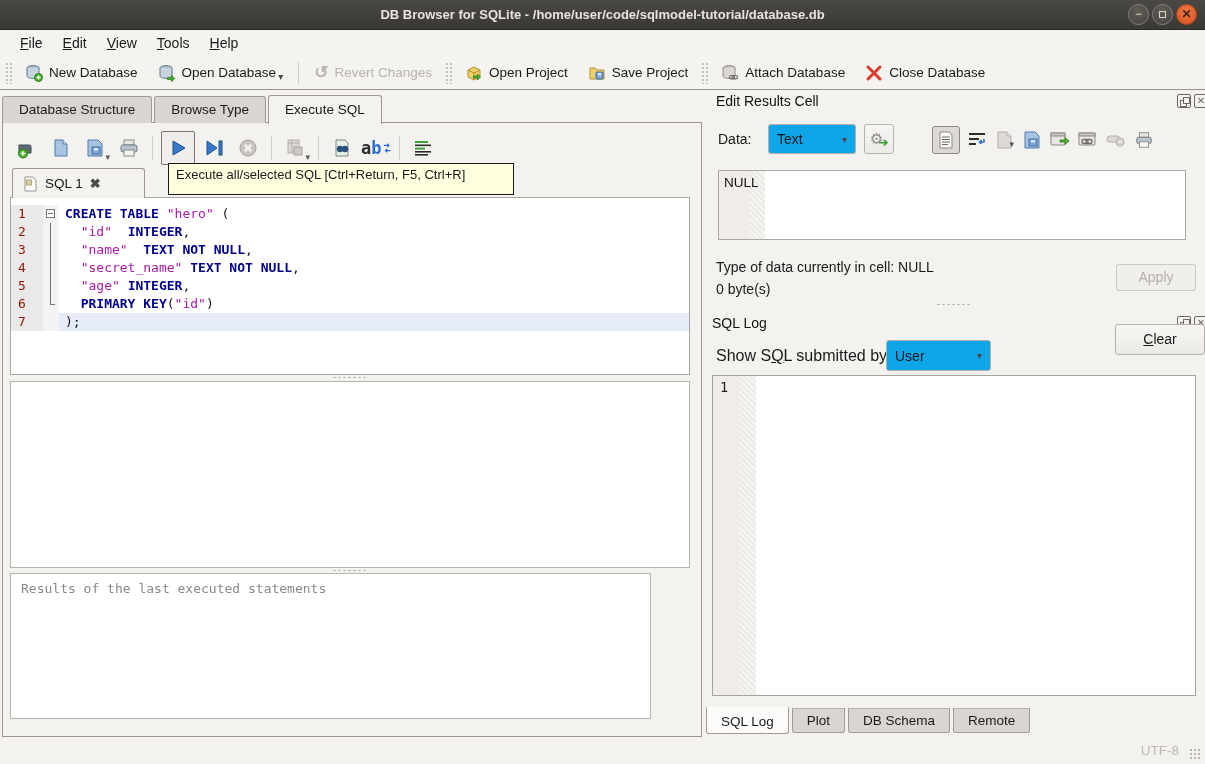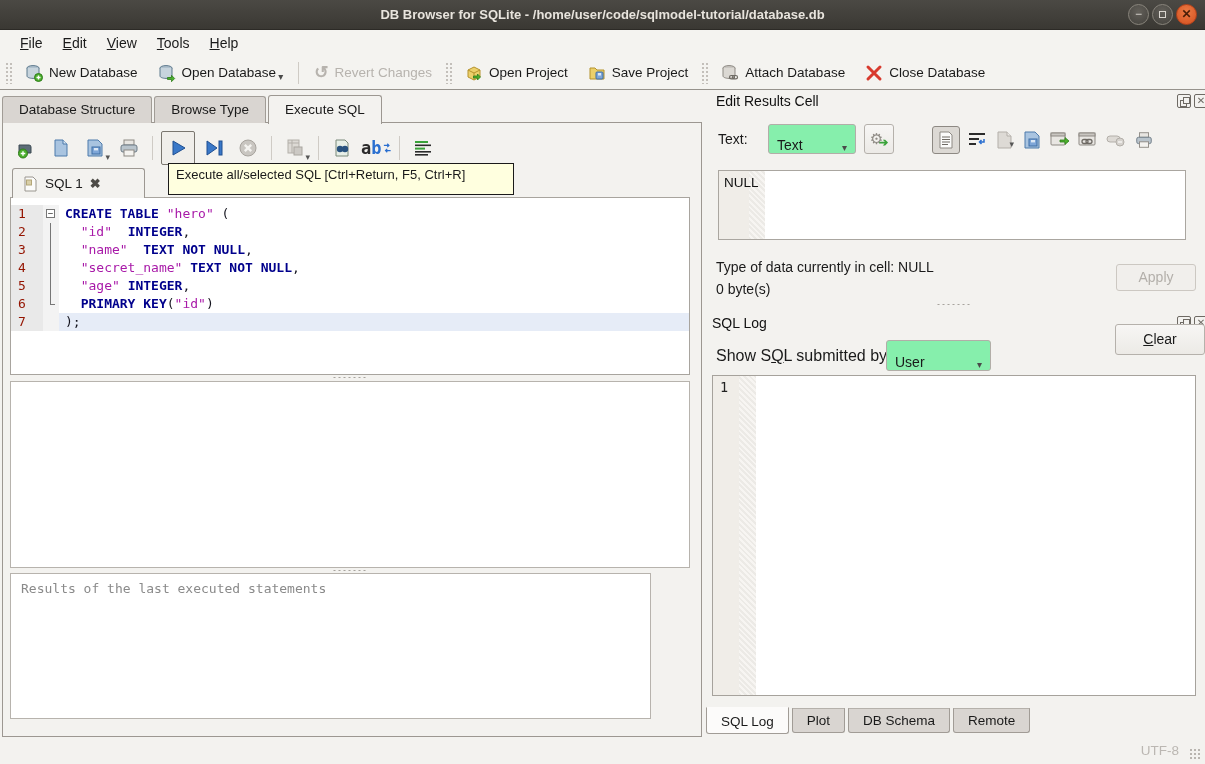--- a/index.html
+++ b/index.html
@@ -82,21 +82,21 @@
   .pane { background:#fff; border:1px solid #b7b3ad; }
   .results-text { font-family:"DejaVu Sans Mono", monospace; font-size:13px; color:#8a8a8a; padding:7px 10px; }
 
   
   .dock-title { font-size:14px; color:#111; }
   .dock-icons { display:flex; gap:3px; }
   .dicon { width:14px; height:14px; border:1px solid #6e6a64; border-radius:2px; color:#6e6a64; font-size:10px; line-height:12px; text-align:center; background:#f3f2ef; position:relative; }
   .dicon.float::before { content:""; position:absolute; left:2px; top:5px; width:5px; height:5px; border:1px solid #6e6a64; }
   .dicon.float::after { content:""; position:absolute; left:5px; top:2px; width:5px; height:5px; border:1px solid #6e6a64; background:#f3f2ef; }
 
-  .combo { background:#86efac; border:1px solid #b2aea8; border-radius:3px; display:flex; align-items:flex-end; justify-content:space-between; padding:0 8px; font-size:14px; }
+  .combo { background:#0ea5e9; border:1px solid #b2aea8; border-radius:3px; display:flex; align-items:center; justify-content:space-between; padding:0 8px; font-size:14px; }
   .combo .arr { font-size:10px; color:#4a4a4a; }
 
   .cellbox { left:718px; top:170px; width:468px; height:70px; border:1px solid #aaa6a0; background:#fff; z-index:1; }
   .cellbox .gut { position:absolute; left:0; top:0; bottom:0; width:30px; background:#f0ede8; }
   .cellbox .chk { position:absolute; left:30px; top:0; bottom:0; width:16px;
      background-image:repeating-linear-gradient(45deg,#eceae6 0 2px,#f7f5f2 2px 4px); }
   .cellbox .val { position:absolute; left:5px; top:4px; font-size:13.5px; color:#111; }
 
   .btn { background:linear-gradient(#f7f6f4,#eceae6); border:1px solid #b5b1ab; border-radius:3px; font-size:14px; text-align:center; }
   .btn.disabled { color:#b3afaa; background:#f1efec; border-color:#ccc8c2; }
@@ -336,21 +336,21 @@
 <div class="abs pane" style="left:10px; top:573px; width:641px; height:146px;">
   <div class="results-text">Results of the last executed statements</div>
 </div>
 
 <div class="abs dock-title" style="left:716px; top:93px;">Edit Results Cell</div>
 <div class="abs dock-icons" style="left:1177px; top:94px;">
   <div class="dicon float"></div>
   <div class="dicon">✕</div>
 </div>
 
-<div class="abs" style="left:718px; top:131px; font-size:14px;">Text:</div>
+<div class="abs" style="left:718px; top:131px; font-size:14px;">Data:</div>
 <div class="abs combo" style="left:768px; top:124px; width:88px; height:30px;">
   <span>Text</span>
   <span class="arr">▾</span>
 </div>
 <div class="abs btn" style="left:864px; top:124px; width:30px; height:30px; display:flex; align-items:center; justify-content:center;">
   <span style="font-size:15px; color:#8f8b85;">⚙</span>
   <span style="font-size:11px; color:#3aa33a; font-weight:bold; margin-left:-4px; margin-top:6px;">➔</span>
 </div>
 
 <div class="abs" style="left:932px; top:126px; display:flex; gap:8px; align-items:center;">

